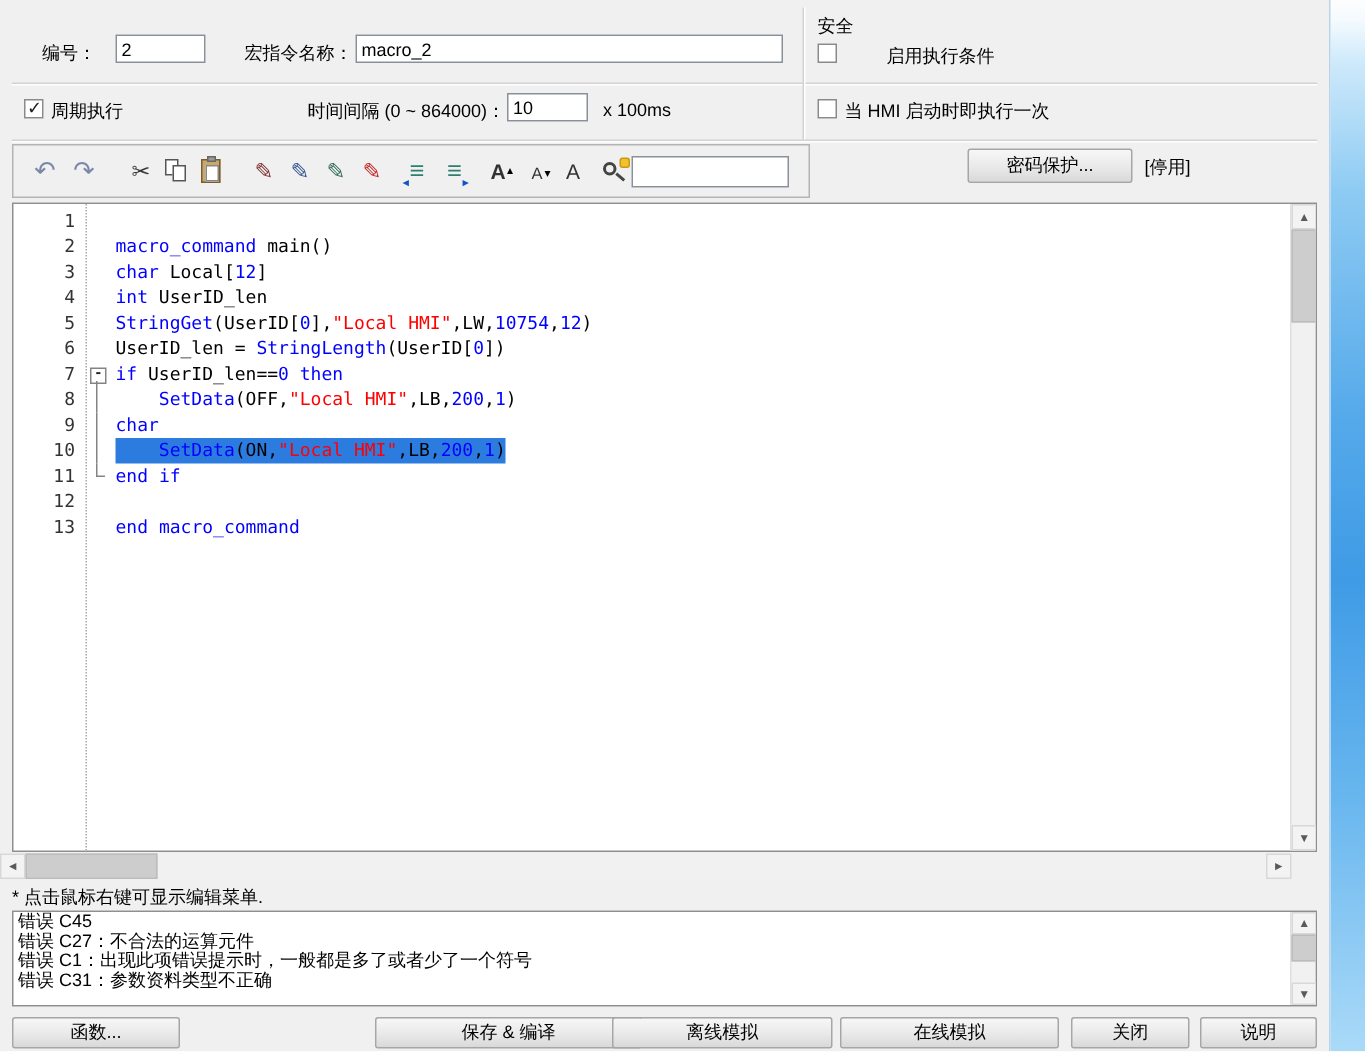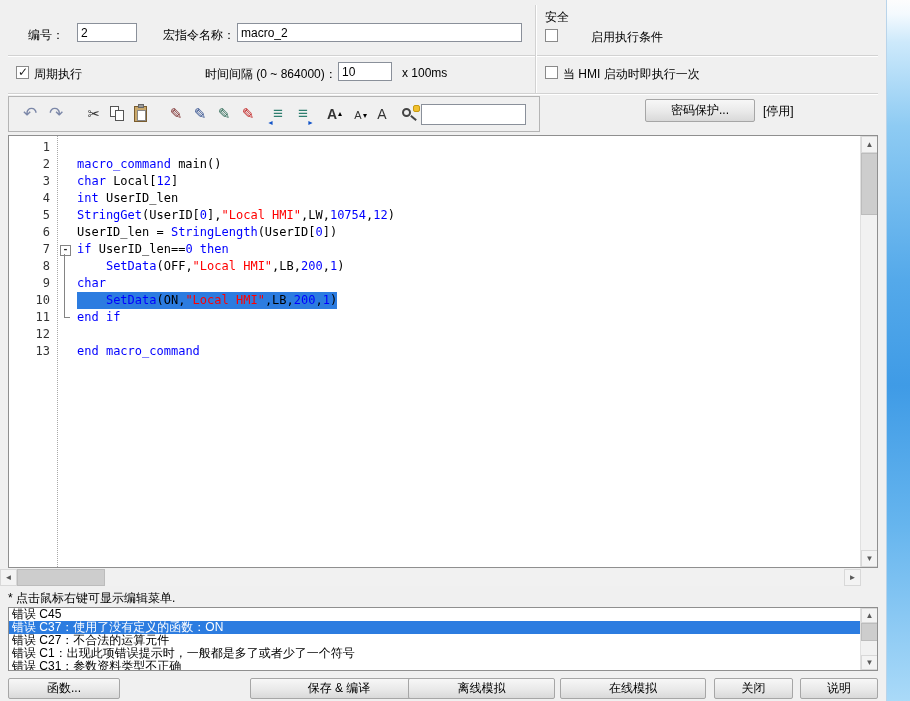--- a/index.html
+++ b/index.html
@@ -226,21 +226,20 @@
       <span class="sbtn" style="left:0;top:0;">◄</span>
       <span class="hthumb"></span>
       <span class="sbtn" style="right:0;top:0;">►</span>
     </div>
 
     <div class="hint">* 点击鼠标右键可显示编辑菜单.</div>
 
     <div class="errbox">
       <div class="erritems">
           <div class="err">错误 C45</div>
-          <div class="err sel">错误 C37：使用了没有定义的函数：ON</div>
           <div class="err">错误 C27：不合法的运算元件</div>
           <div class="err">错误 C1：出现此项错误提示时，一般都是多了或者少了一个符号</div>
           <div class="err">错误 C31：参数资料类型不正确</div>
         </div>
       <div class="errscroll">
         <span class="sbtn" style="top:0;left:0;">▲</span>
         <span class="ethumb"></span>
         <span class="sbtn" style="bottom:0;left:0;">▼</span>
       </div>
     </div>

